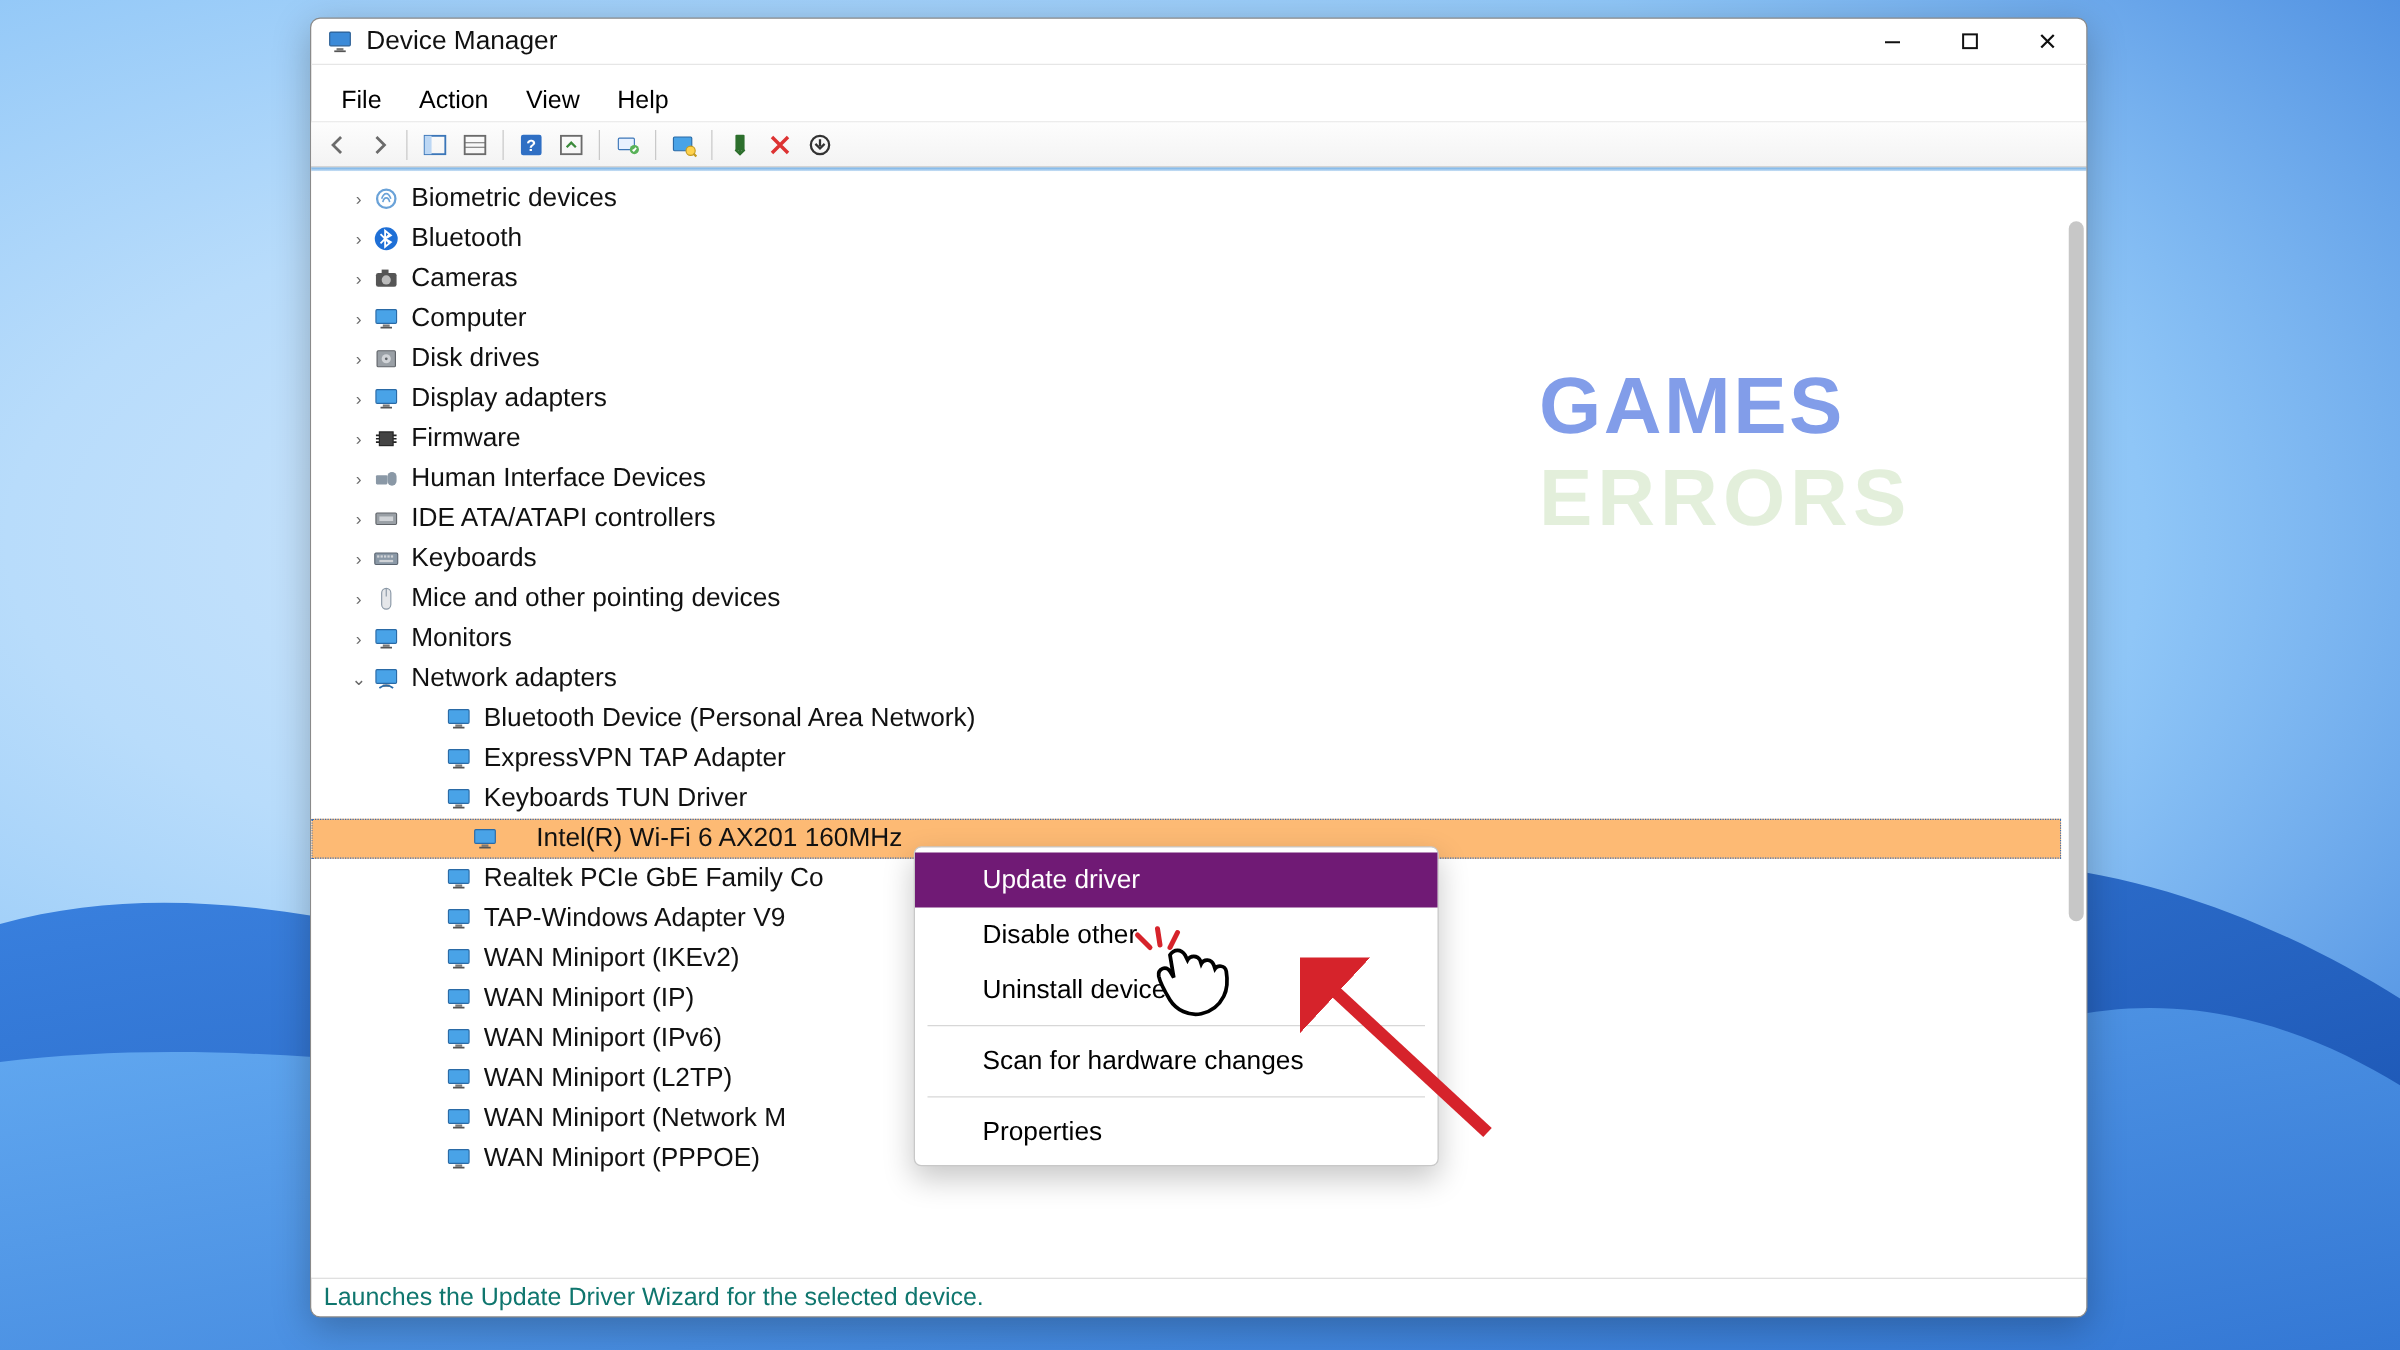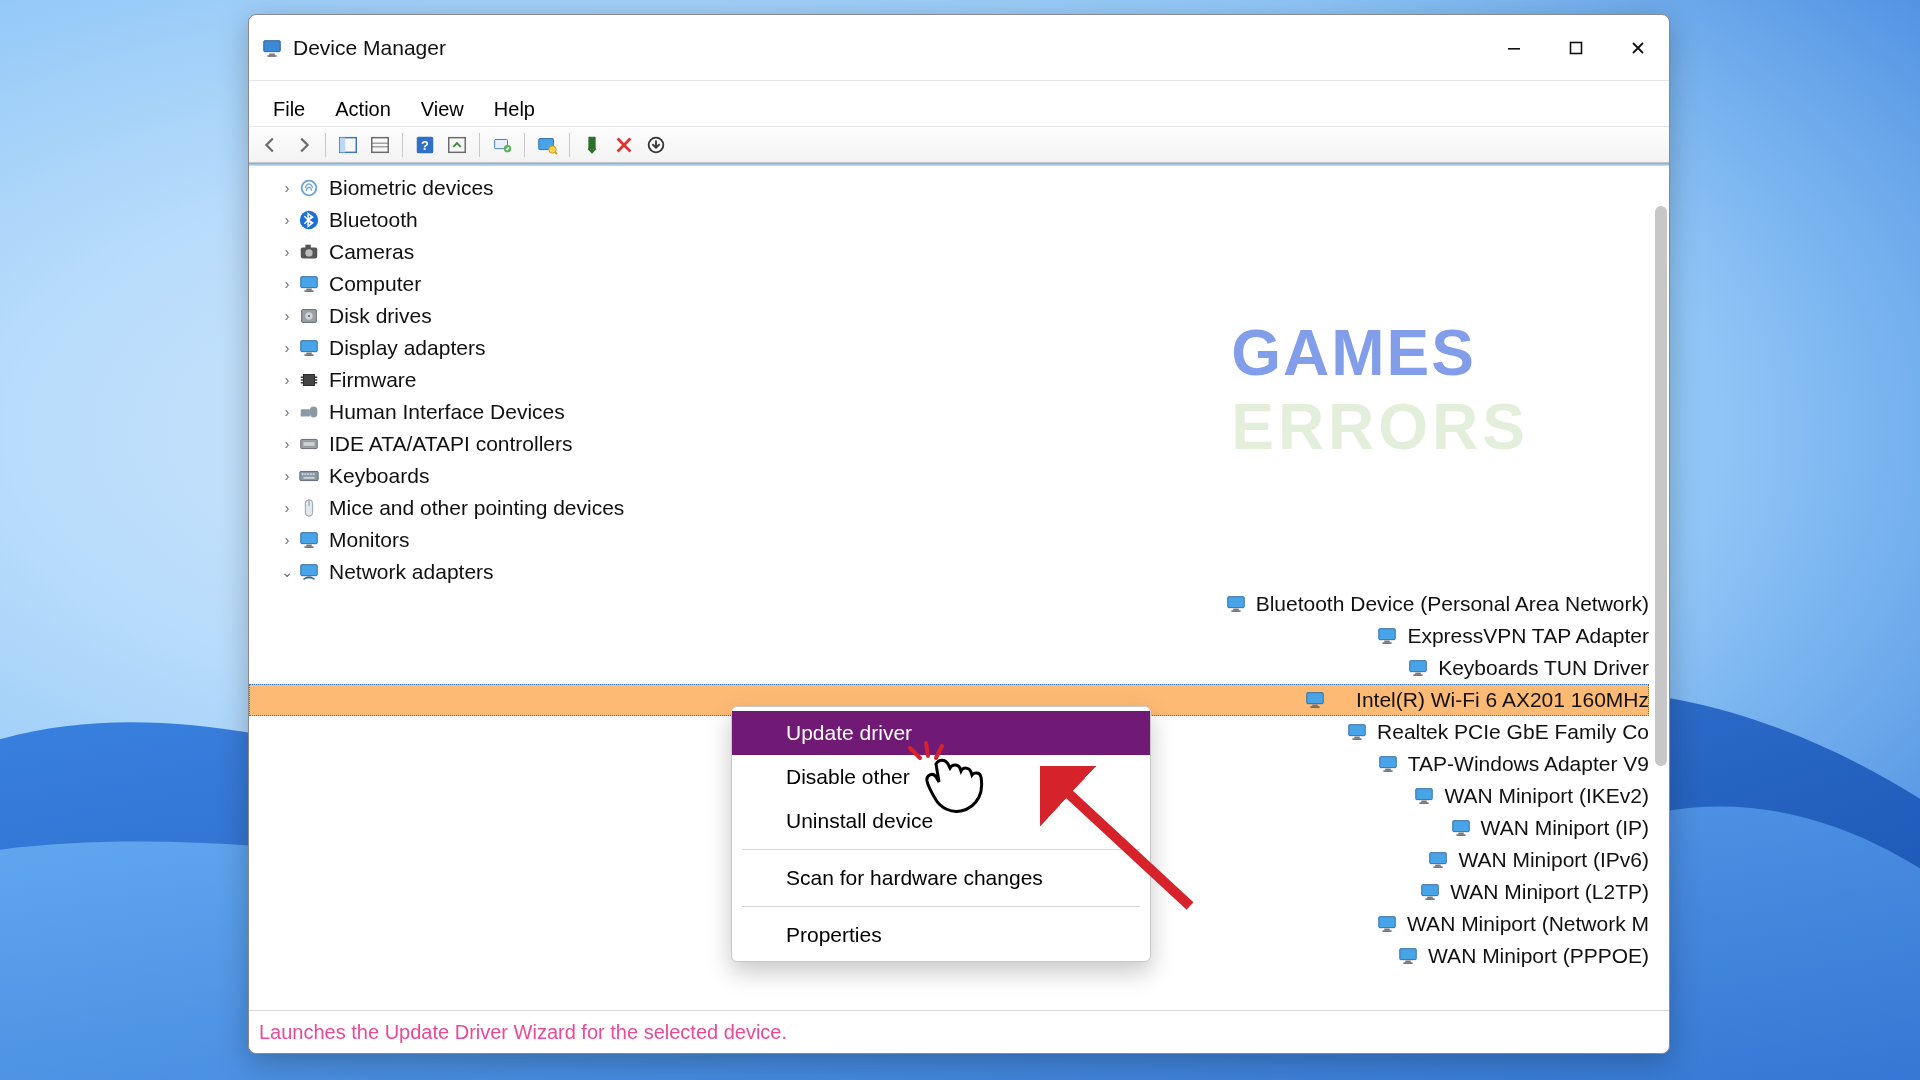--- a/index.html
+++ b/index.html
@@ -17,21 +17,21 @@
     position: absolute;
     left: 248px; top: 14px;
     width: 1422px; height: 1040px;
     background: #ffffff;
     border: 1px solid #8a8a8a;
     border-radius: 8px;
     box-shadow: 0 8px 30px rgba(0,0,0,.25);
     display: flex; flex-direction: column;
   }
   .titlebar {
-    height: 66px;
+    height: 37px;
     display: flex; align-items: center;
     padding: 0 0 0 12px;
     border-bottom: 1px solid #e6e6e6;
   }
   .titlebar .app-icon { width:22px; height:22px; margin-right:10px; display:flex; align-items:center; justify-content:center; }
   .titlebar .title { font-size: 21px; color:#111; flex:1; }
   .win-controls { display:flex; height:100%; }
   .win-btn { width:62px; height:100%; display:flex; align-items:center; justify-content:center; }
   .win-btn svg { width:16px; height:16px; }
 
@@ -68,21 +68,21 @@
   .tree {
     position:absolute; left:0; top:0; right:20px; bottom:0;
     padding: 6px 0 6px 0;
     font-size: 21px; color:#111;
     overflow:hidden;
   }
   .scrollbar-track { position:absolute; right:2px; top:20px; bottom:6px; width:16px; background:transparent; }
   .scrollbar-thumb { position:absolute; right:2px; top:40px; width:12px; height:560px; background:#c7c7c7; border-radius:6px; }
 
   .node { display:flex; align-items:center; height:32px; padding-left: 28px; white-space:nowrap; }
-  .node.child { padding-left: 86px; justify-content: flex-end; }
+  .node.child { padding-left: 86px; }
   .expander { width:20px; display:flex; justify-content:center; color:#6a6a6a; font-size:14px; }
   .node .ico { width:24px; height:24px; margin-right:8px; display:flex; align-items:center; justify-content:center; }
   .node.selected { background:#fdba74;gap:21px; }
   .node.selected.focus { outline:1px dotted #3b6fb5; outline-offset:-1px; }
 
   
   .watermark { position:absolute; right:140px; top:150px; text-align:left; pointer-events:none; opacity:.55; }
   .watermark .line1 { font-size:64px; font-weight:800; color:#1d4ed8; letter-spacing:2px; }
   .watermark .line2 { font-size:64px; font-weight:700; color:#cde3bf; letter-spacing:4px; }
 
@@ -97,23 +97,23 @@
     padding:4px 0;
     font-size:21px;
   }
   .cm-item { padding:10px 52px 10px 54px; }
   .cm-item.highlight { background:#701a75; color:#fff; }
   .cm-divider { height:1px; background:#d7d7d7; margin:6px 10px; }
   .cm-item.bold { font-weight:400; }
 
   
   .statusbar {
-    height:43px; border-top:1px solid #d6d6d6;
+    height:31px; border-top:1px solid #d6d6d6;
     display:flex; align-items:center; padding:0 10px;
-    font-size:20px; color:#ec4899;
+    font-size:20px; color:#0f766e;
   }
 
   
   .annotation { position:absolute; pointer-events:none; }
   .cursor-click { left: 902px; top: 740px; }
   .red-arrow { left: 1040px; top: 766px; }
 
 </style>
 </head>
 <body>

